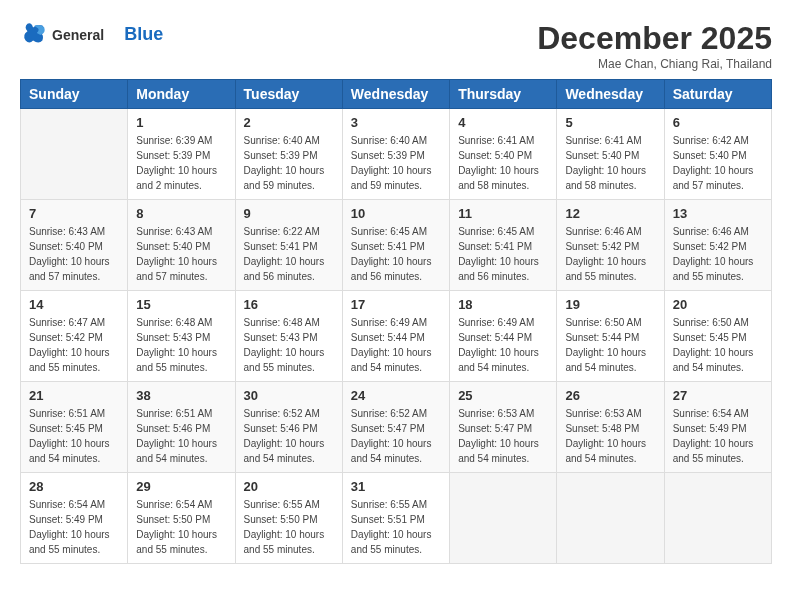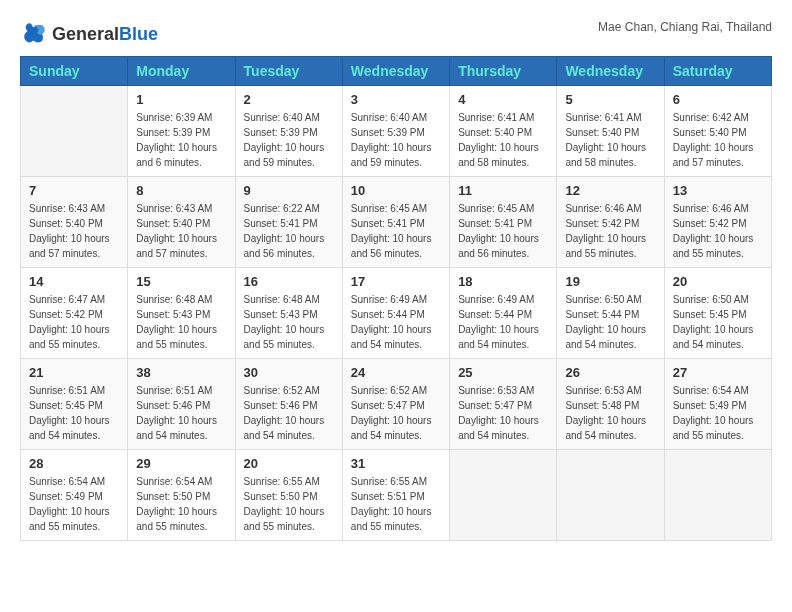--- a/index.html
+++ b/index.html
@@ -15,30 +15,31 @@
       justify-content: space-between;
       align-items: flex-start;
       margin-bottom: 8px;
     }
     .logo {
       display: flex;
       align-items: center;
       gap: 4px;
     }
     .logo-text-general {
-      font-size: 18px;
+      font-size: 14px;
       font-weight: bold;
       color: #333;
       line-height: 1;
     }
     .logo-text-blue {
       font-size: 18px;
       font-weight: bold;
       color: #1a6bbf;
       line-height: 1;
+      margin-left: 20px;
     }
     .logo-icon {
       width: 28px;
       height: 28px;
     }
     .title-section {
       text-align: right;
     }
     .month-title {
       font-size: 32px;
@@ -49,21 +50,21 @@
       font-size: 12px;
       color: #555;
     }
     .calendar {
       width: 100%;
       border-collapse: collapse;
       border: 1px solid #ccc;
     }
     .calendar th {
       background-color: #2a6db5;
-      color: #5eead4;
+      color: #ffffff;
       padding: 6px 8px;
       text-align: left;
       font-size: 14px;
       font-weight: bold;
       border: 1px solid #1e5a9a;
     }
     .calendar td {
       vertical-align: top;
       padding: 6px 8px;
       border: 1px solid #ddd;
@@ -106,20 +107,21 @@
       <svg class="logo-icon" viewBox="0 0 30 30" xmlns="http://www.w3.org/2000/svg">
         <path d="M14 8 Q18 4 24 6 Q28 10 22 14 Q26 16 24 22 Q20 26 14 22 Q10 26 6 22 Q2 16 8 12 Q4 8 8 4 Q12 2 14 8Z" fill="#1a6bbf"></path>
         <path d="M16 6 Q22 4 26 8 Q28 14 22 16 L18 14 Q22 10 18 8 Q14 6 16 6Z" fill="#4a9fe0"></path>
       </svg>
       <div>
         <span class="logo-text-general">General</span><span class="logo-text-blue">Blue</span>
       </div>
     </div>
   </div>
   <div class="title-section">
+    <div class="month-title">December 2025</div>
     <div class="location-title">Mae Chan, Chiang Rai, Thailand</div>
   </div>
 </div>
 
 <table class="calendar">
   <thead>
     <tr>
     <th>Sunday</th>
         <th>Monday</th>
         <th>Tuesday</th>
@@ -130,21 +132,21 @@
       </tr>
   </thead>
   <tbody id="calendar-body">
   <tr>
         <td class="empty-cell"></td>
         <td>
           <span class="day-number">1</span>
           <div class="day-info">
             <span>Sunrise: 6:39 AM</span><br>
             <span>Sunset: 5:39 PM</span><br>
-            <span>Daylight: 10 hours and 6 minutes.</span>
+            <span>Daylight: 10 hours and 2 minutes.</span>
           </div>
         </td>
         <td>
           <span class="day-number">2</span>
           <div class="day-info">
             <span>Sunrise: 6:40 AM</span><br>
             <span>Sunset: 5:39 PM</span><br>
             <span>Daylight: 10 hours and 59 minutes.</span>
           </div>
         </td>

